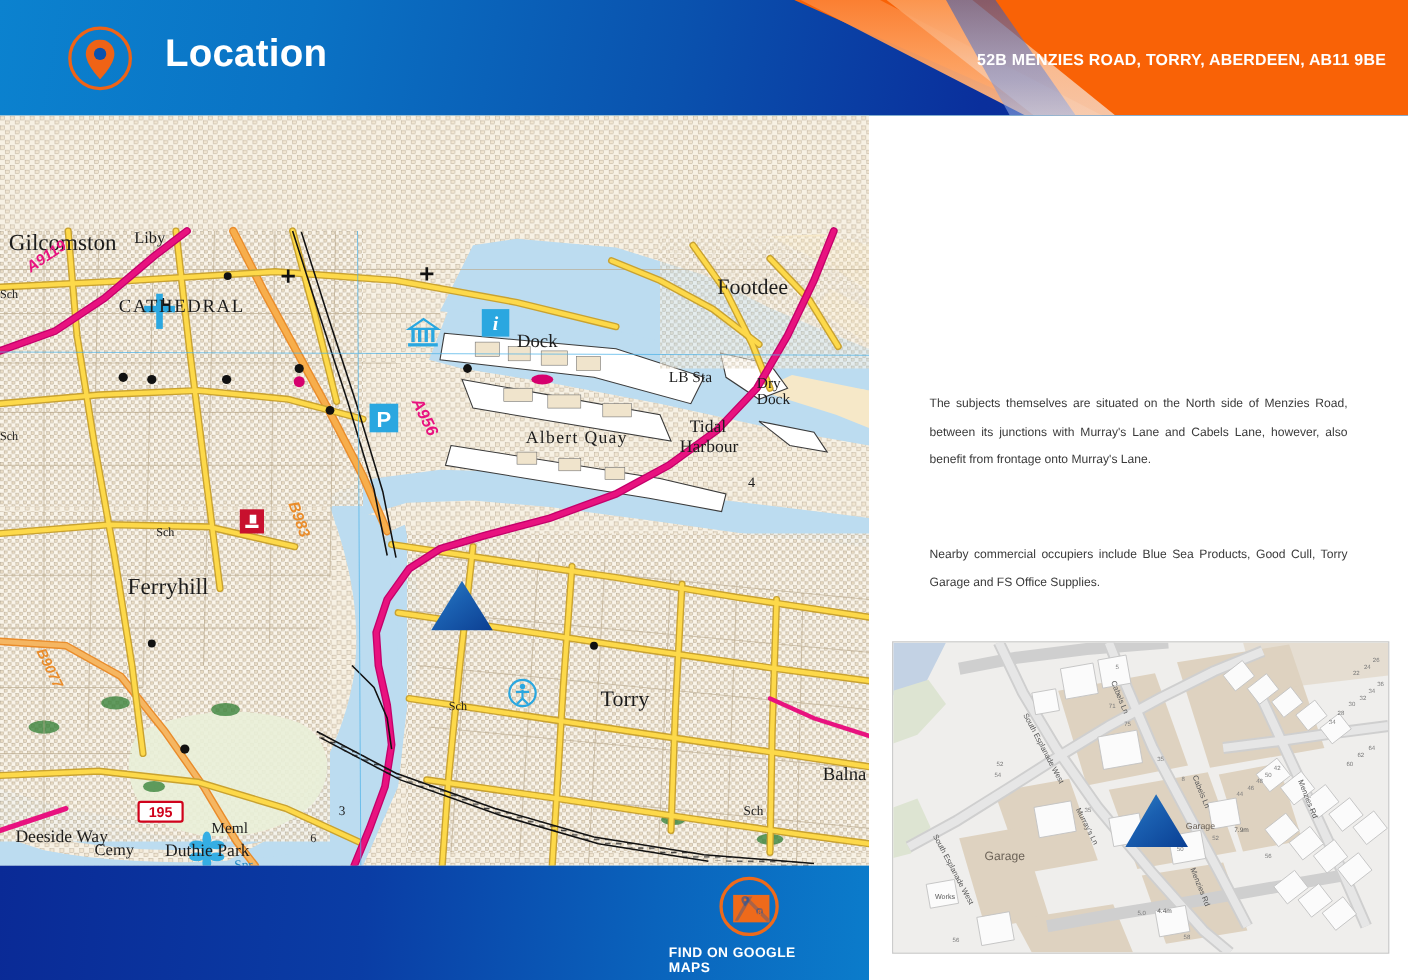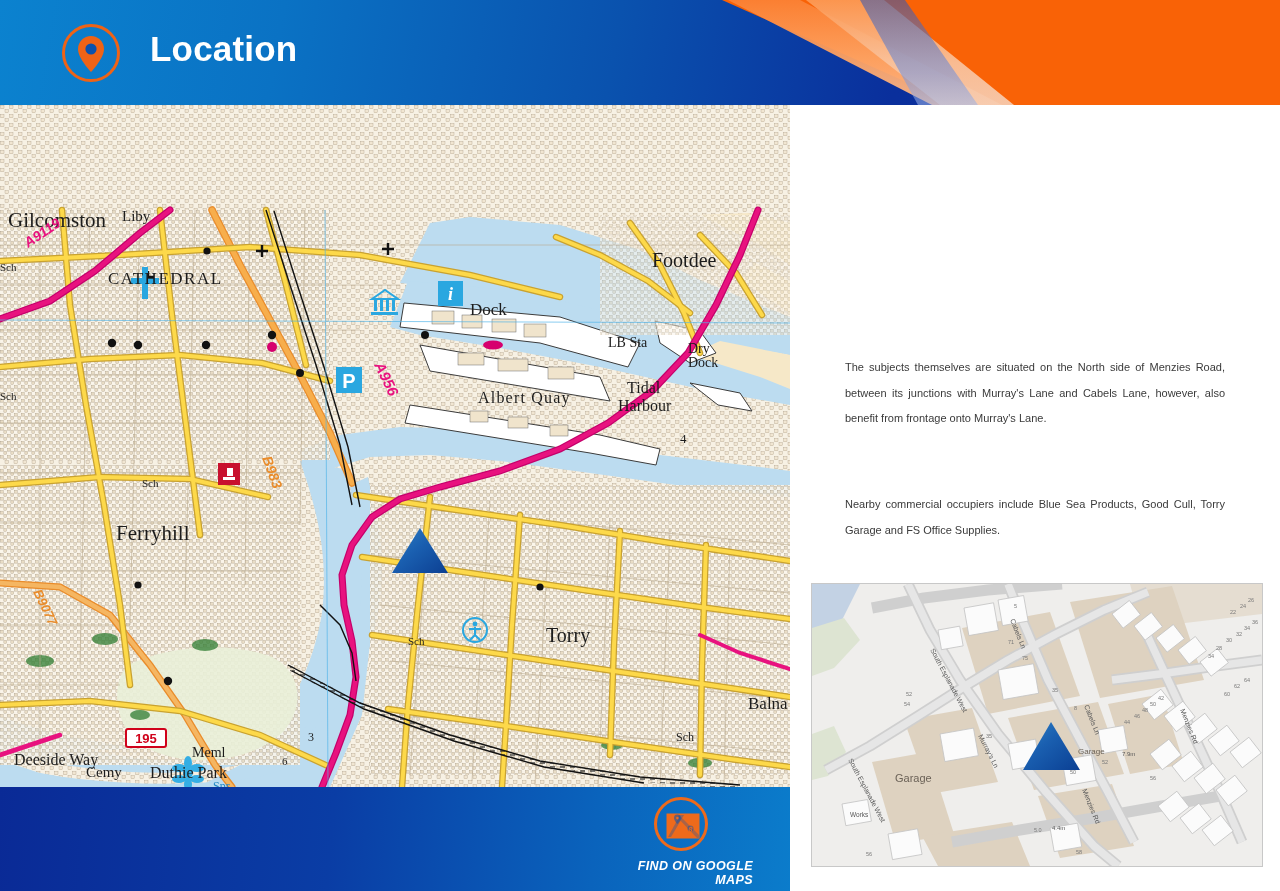--- a/index.html
+++ b/index.html
@@ -38,21 +38,21 @@
 
   
   .mapzone { position:absolute; left:0; top:105px; width:790px; height:682px;
     overflow:hidden; background:#fdfdf8; }
   .mapsvg { position:absolute; left:0; top:0; }
 
   
   .footer { position:absolute; left:0; top:787px; width:790px; height:104px;
     background:linear-gradient(95deg,#0a2a96 0%,#0a3da5 42%,#0a63bc 75%,#0b7ccb 100%); }
   .gm-btn { position:absolute; left:608px; top:10px; width:145px; height:88px;
-    text-align:right; cursor:pointer;font-style:italic; }
+    text-align:left; cursor:pointer; }
   .gm-ring { width:54px; height:54px; margin:0 auto; border:3px solid #ee6a1b;
     border-radius:50%; position:relative; }
   .gm-ring svg { position:absolute; left:9px; top:13px; }
   .gm-label { margin-top:8px; font-size:12.5px; font-weight:bold; color:#ffffff;
     letter-spacing:.4px; }
 
   
   .right { position:absolute; left:790px; top:105px; width:490px; height:786px;
     background:#ffffff; }
 
@@ -81,20 +81,21 @@
 
     <div class="pin-wrap">
       <div class="pin-ring"></div>
       <svg class="pin-svg" width="30" height="36" viewBox="0 0 30 36">
         <path d="M15 0C7.8 0 2 5.8 2 13c0 9.6 13 23 13 23s13-13.4 13-23C28 5.8 22.2 0 15 0z" fill="#ef6316"></path>
         <circle cx="15" cy="13" r="5.6" fill="#0a52ae"></circle>
       </svg>
     </div>
 
     <div class="hdr-title">Location</div>
+    <div class="hdr-address">52B MENZIES ROAD, TORRY, ABERDEEN, AB11 9BE</div>
   </div>
 
   <div class="mapzone">
     <svg class="mapsvg" width="790" height="682" viewBox="0 0 790 682">
       <defs>
         <linearGradient id="triGrad" x1="0" y1="0" x2="1" y2="1">
           <stop offset="0%" stop-color="#2d7fc4"></stop>
           <stop offset="45%" stop-color="#1a5fb0"></stop>
           <stop offset="100%" stop-color="#0c3f92"></stop>
         </linearGradient>

